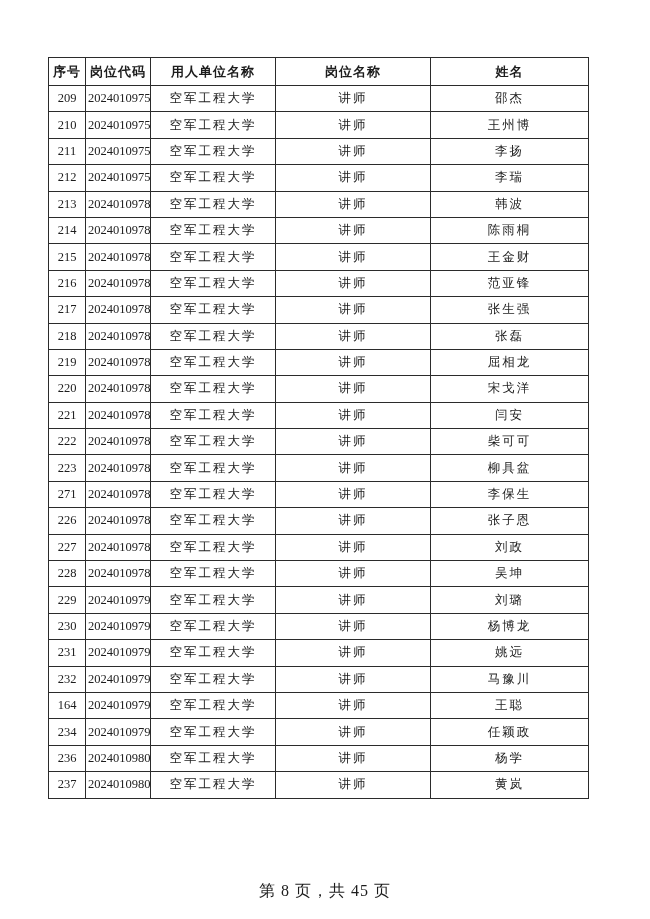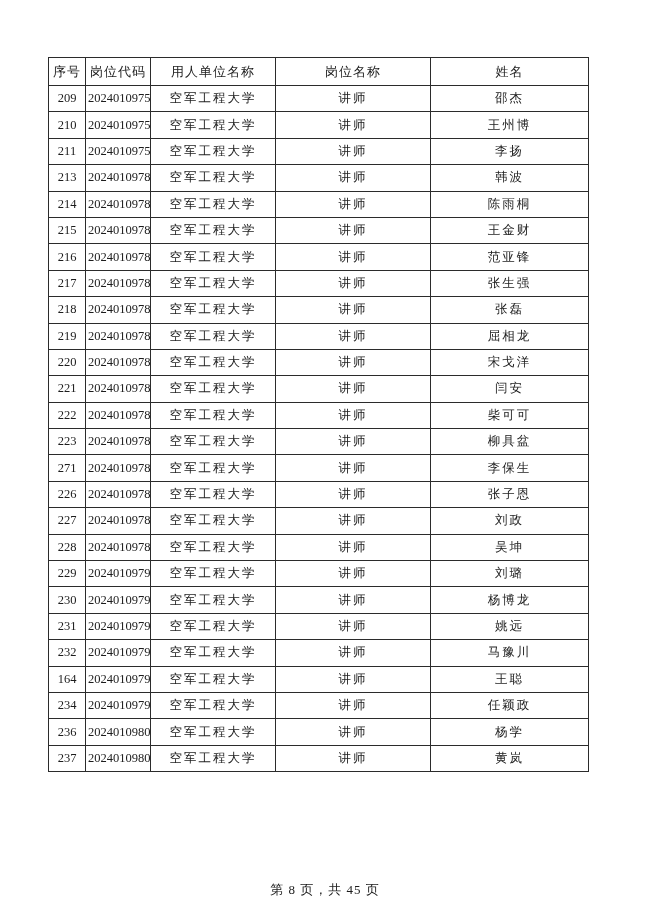--- a/index.html
+++ b/index.html
@@ -33,42 +33,42 @@
     border: 1px solid #2b2b2b;
     text-align: center;
     vertical-align: middle;
     padding: 0 2px;
     overflow: hidden;
     white-space: nowrap;
   }
   .doc-table th {
     height: 27px;
     font-size: 13px;
-    font-weight: normal;
+    font-weight: bold;
     letter-spacing: 1px;
   }
   .doc-table td {
     height: 25.4px;
     font-size: 12.5px;
     font-weight: normal;
   }
   .doc-table td.num {
     letter-spacing: 0;
     font-size: 12.5px;
   }
   .doc-table td.cn {
     letter-spacing: 2px;
   }
   .page-footer {
     position: absolute;
     left: 0;
     top: 881px;
     width: 650px;
     text-align: center;
-    font-size: 13px;
+    font-size: 16px;
     letter-spacing: 1px;
     color: #1c1c1c;
   }
 </style>
 </head>
 <body>
 
 <div class="page">
 
   <table class="doc-table">
@@ -104,20 +104,27 @@
           <td class="cn">王州博</td>
         </tr>
         <tr>
           <td class="num">211</td>
           <td class="num">2024010975</td>
           <td class="cn">空军工程大学</td>
           <td class="cn">讲师</td>
           <td class="cn">李扬</td>
         </tr>
         <tr>
+          <td class="num">212</td>
+          <td class="num">2024010975</td>
+          <td class="cn">空军工程大学</td>
+          <td class="cn">讲师</td>
+          <td class="cn">李瑞</td>
+        </tr>
+        <tr>
           <td class="num">213</td>
           <td class="num">2024010978</td>
           <td class="cn">空军工程大学</td>
           <td class="cn">讲师</td>
           <td class="cn">韩波</td>
         </tr>
         <tr>
           <td class="num">214</td>
           <td class="num">2024010978</td>
           <td class="cn">空军工程大学</td>

